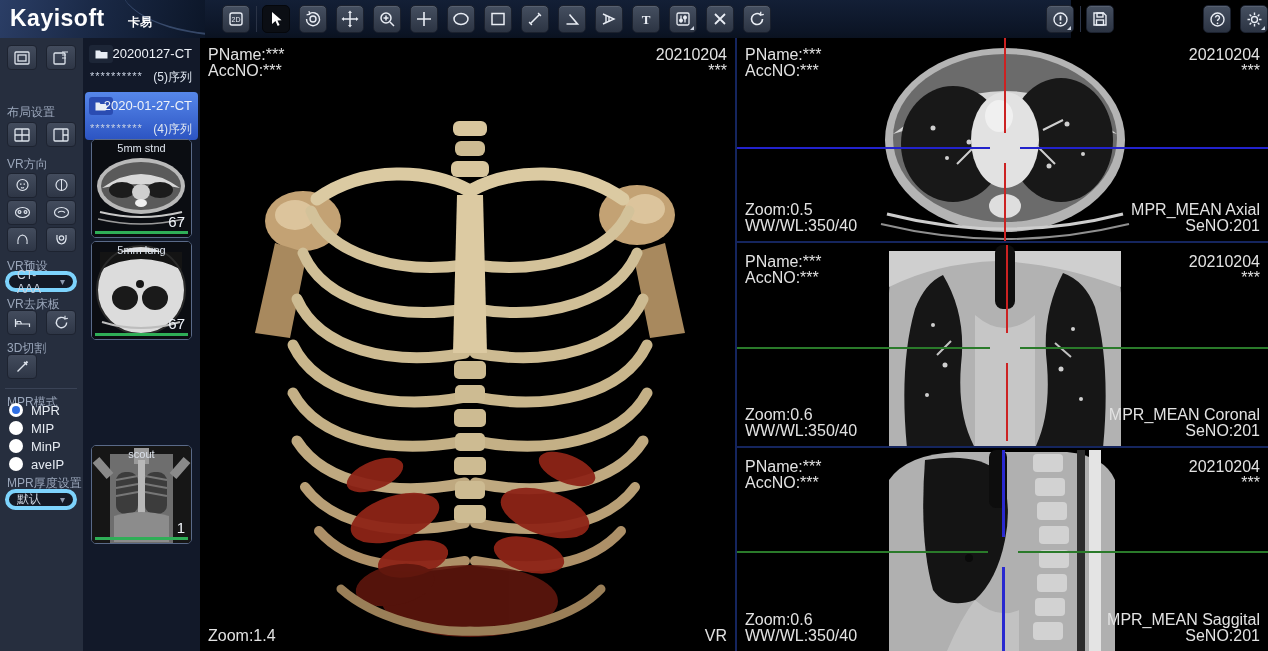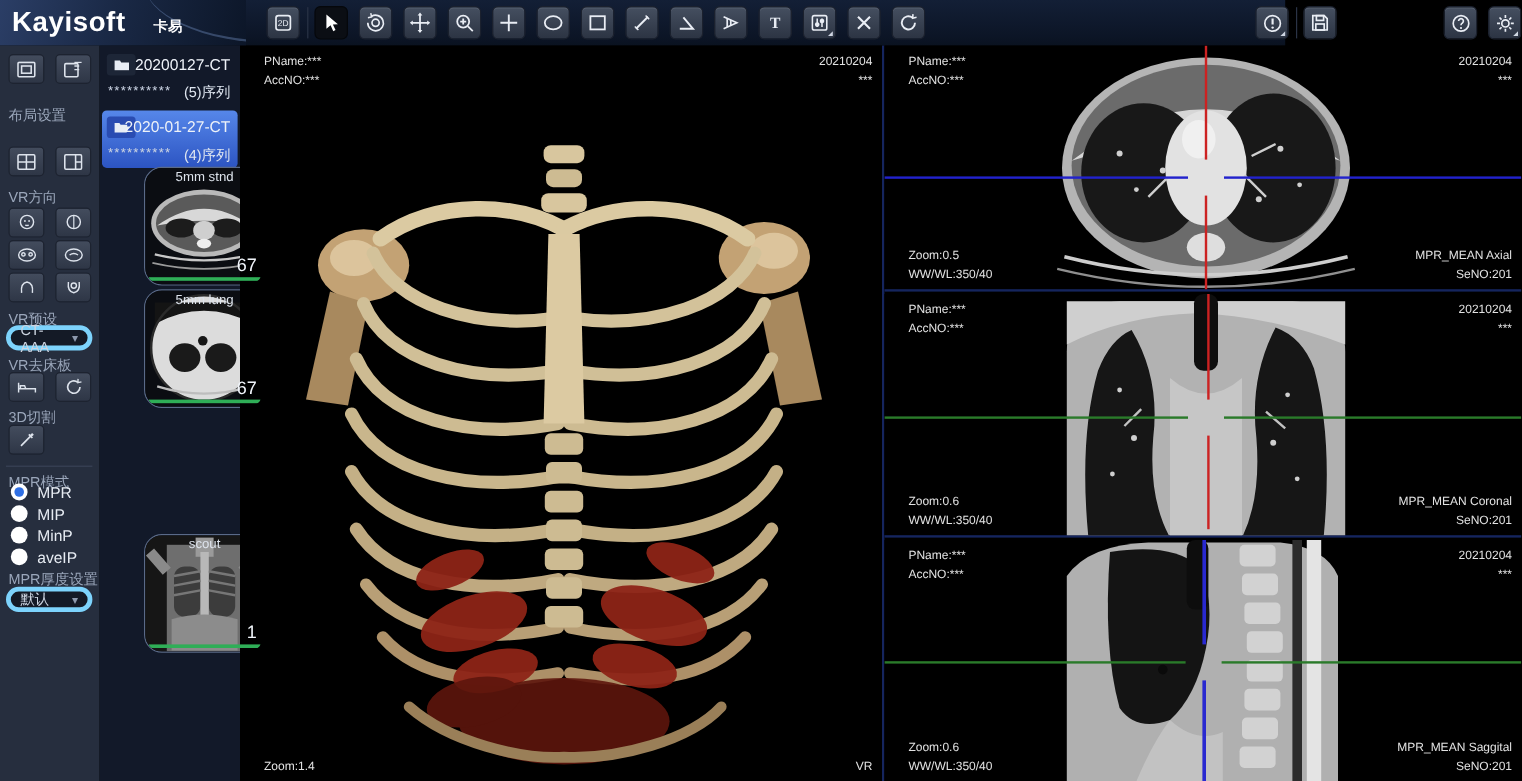--- a/index.html
+++ b/index.html
@@ -49,35 +49,35 @@
   .series { position:absolute; left:83px; top:38px; width:117px; height:613px; background:#121929; }
   .ser-item { position:absolute; left:2px; width:113px; height:48px; border-radius:4px; cursor:pointer; }
   .ser-item.sel { background:linear-gradient(180deg,#5687ea 0%,#2c54c2 100%); }
   .ser-item .fbtn { position:absolute; left:4px; top:5px; width:24px; height:18px; border-radius:3px;
           background:#1d2637; display:flex; align-items:center; justify-content:center; color:#e8edf5; }
   .ser-item.sel .fbtn { background:#2a4cb2; }
   .ser-title { position:absolute; right:6px; top:6px; font-size:13px; color:#eef2f8; }
   .ser-mask { position:absolute; left:5px; top:30px; font-size:11px; letter-spacing:1px; color:#c9d2e2; }
   .ser-count { position:absolute; right:6px; top:29px; font-size:12px; color:#dfe6f0; }
 
-  .thumb { position:absolute; left:8px; width:101px; height:99px; border-radius:15px;
-           border:1px solid #5a6a88; background:#0a0e16; overflow:hidden; cursor:pointer;margin-left:29px; }
+  .thumb { position:absolute; left:8px; width:101px; height:99px; border-radius:5px;
+           border:1px solid #5a6a88; background:#0a0e16; overflow:hidden; cursor:pointer; }
   .thumb.active { border-color:#4d7fe0; }
   .thumb svg { position:absolute; left:0; top:0; }
   .thumb-label { position:absolute; left:0; right:0; top:2px; text-align:center; font-size:11px; color:#dde3ec; z-index:3; }
   .thumb-num { position:absolute; right:6px; bottom:7px; font-size:15px; color:#f0f4fa; z-index:3; }
   .thumb-bar { position:absolute; left:3px; right:3px; bottom:3px; height:3px; background:#2fae57; z-index:3; }
   .thumb-bar .seg { position:absolute; left:40%; width:22%; top:0; bottom:0; background:#66dd8c; }
 
   
   .vr-view { position:absolute; left:200px; top:38px; width:535px; height:613px; background:#000; }
   .mpr-col { position:absolute; left:735px; top:38px; width:533px; height:613px; border-left:2px solid #15255e; }
   .mpr { position:absolute; left:0; width:531px; background:#000; overflow:hidden; }
   .mpr.b1 { border-bottom:2px solid #15255e; }
-  .ov { position:absolute; font-size:10px; color:#e2e2e2; z-index:5; white-space:nowrap;margin-left:12px; }
+  .ov { position:absolute; font-size:16px; color:#e2e2e2; z-index:5; white-space:nowrap; }
   .ov.tl1 { left:8px; top:8px; } .ov.tl2 { left:8px; top:24px; }
   .ov.tr1 { right:8px; top:8px; text-align:right; } .ov.tr2 { right:8px; top:24px; text-align:right; }
   .ov.bl1 { left:8px; bottom:22px; } .ov.bl2 { left:8px; bottom:6px; }
   .ov.br1 { right:8px; bottom:22px; text-align:right; } .ov.br2 { right:8px; bottom:6px; text-align:right; }
   .xline { position:absolute; z-index:4; }
   .view-svg { position:absolute; z-index:1; }
 </style>
 </head>
 <body>
 
@@ -214,21 +214,21 @@
           <rect x="1" y="1" width="14" height="12" rx="1"></rect>
           <rect x="4" y="4" width="8" height="6"></rect>
         </svg>
     </div>
     <div class="sbtn" style="left:46px;top:7px">
       <svg width="16" height="14" viewBox="0 0 16 14" fill="none" stroke="currentColor" stroke-width="1.3">
           <rect x="1" y="2" width="11" height="11" rx="1"></rect>
           <path d="M9 1 L15 1 M9 4 L13 4 M9 7 L13 7" stroke-width="1.1"></path>
         </svg>
     </div>
-    <div class="sb-label" style="top:50px">布局设置</div>
+    <div class="sb-label" style="top:66px">布局设置</div>
     <div class="sbtn" style="left:7px;top:48px;top:84px">
       <svg width="16" height="14" viewBox="0 0 16 14" fill="none" stroke="currentColor" stroke-width="1.3">
           <rect x="1" y="1" width="14" height="12" rx="1"></rect>
           <path d="M8 1 L8 13 M1 7 L15 7"></path>
         </svg>
     </div>
     <div class="sbtn" style="left:46px;top:84px">
       <svg width="16" height="14" viewBox="0 0 16 14" fill="none" stroke="currentColor" stroke-width="1.3">
           <rect x="1" y="1" width="14" height="12" rx="1"></rect>
           <path d="M10 1 L10 13 M10 7 L15 7"></path>

